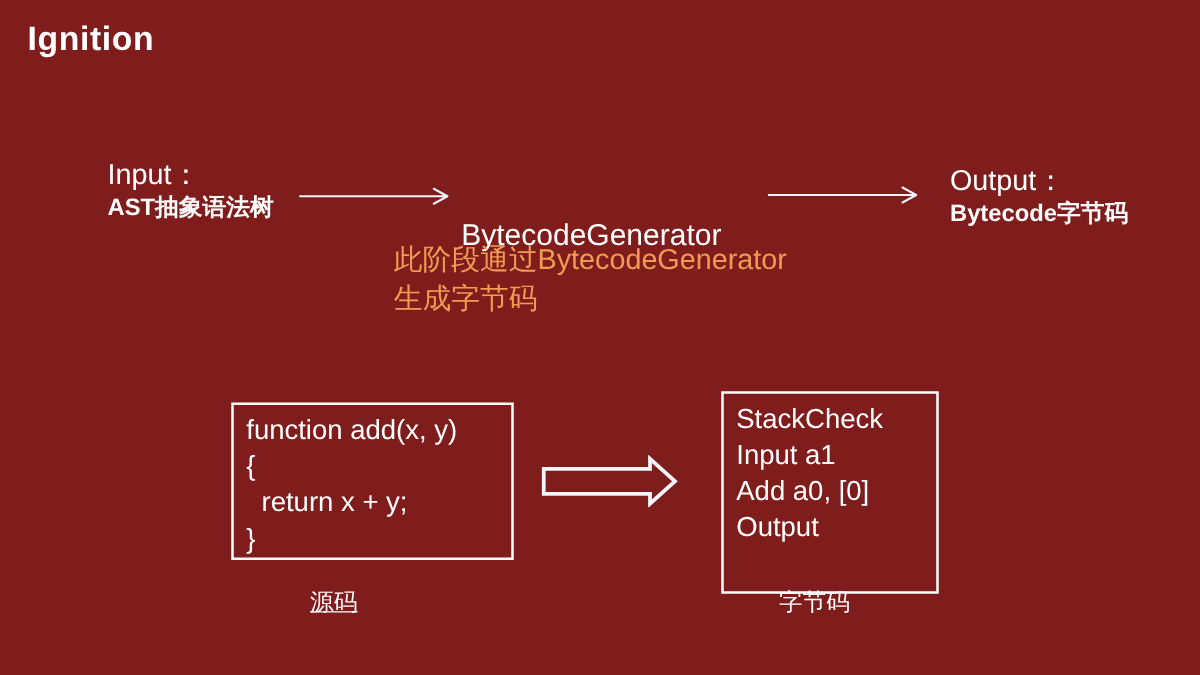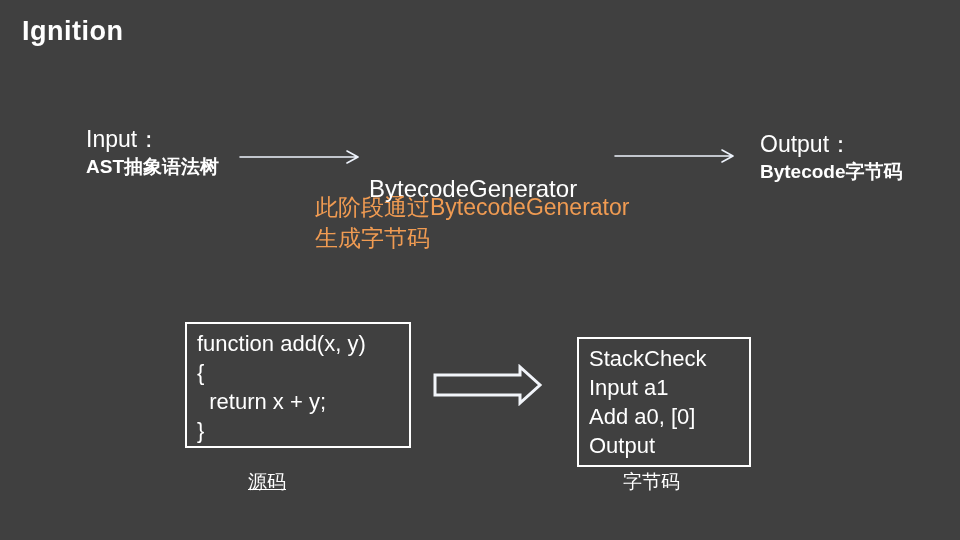--- a/index.html
+++ b/index.html
@@ -1,20 +1,20 @@
 <!DOCTYPE html>
 <html><head>
 <meta charset="utf-8">
 <style>
   html, body { margin: 0; padding: 0; }
   .slide {
     position: relative;
     width: 960px;
     height: 540px;
-    background: #404040;
+    background: #7f1d1d;
     font-family: "Liberation Sans", "DejaVu Sans", sans-serif;
     color: #FFFFFF;
     overflow: hidden;
   }
   .abs { position: absolute; }
   .slide-title {
     left: 22px; top: 16px;
     font-size: 27px;
     font-weight: bold;
     letter-spacing: 0.5px;
@@ -39,21 +39,21 @@
   }
   .code-box {
     border: 2px solid #FFFFFF;
     box-sizing: border-box;
     padding: 5px 10px;
     font-size: 22px;
     line-height: 29px;
   }
   .code-box .code-line { white-space: pre; }
   .source-box   { left: 165px; top: 322px; width: 226px; height: 126px; margin-left: 20px; }
-  .bytecode-box { left: 577px; top: 337px; width: 174px; height: 130px; }
+  .bytecode-box { left: 577px; top: 313px; width: 174px; height: 162px; }
   .block-arrow { left: 432px; top: 364px; }
   .block-arrow polygon { fill: none; stroke: #F2F5FA; stroke-width: 3; stroke-linejoin: miter; }
   .box-caption { font-size: 19px; }
   .caption-source   { left: 248px; top: 469px; text-decoration: underline; }
   .caption-bytecode { left: 623px; top: 469px; }
 </style>
 </head>
 <body>
 
 <div class="slide">

